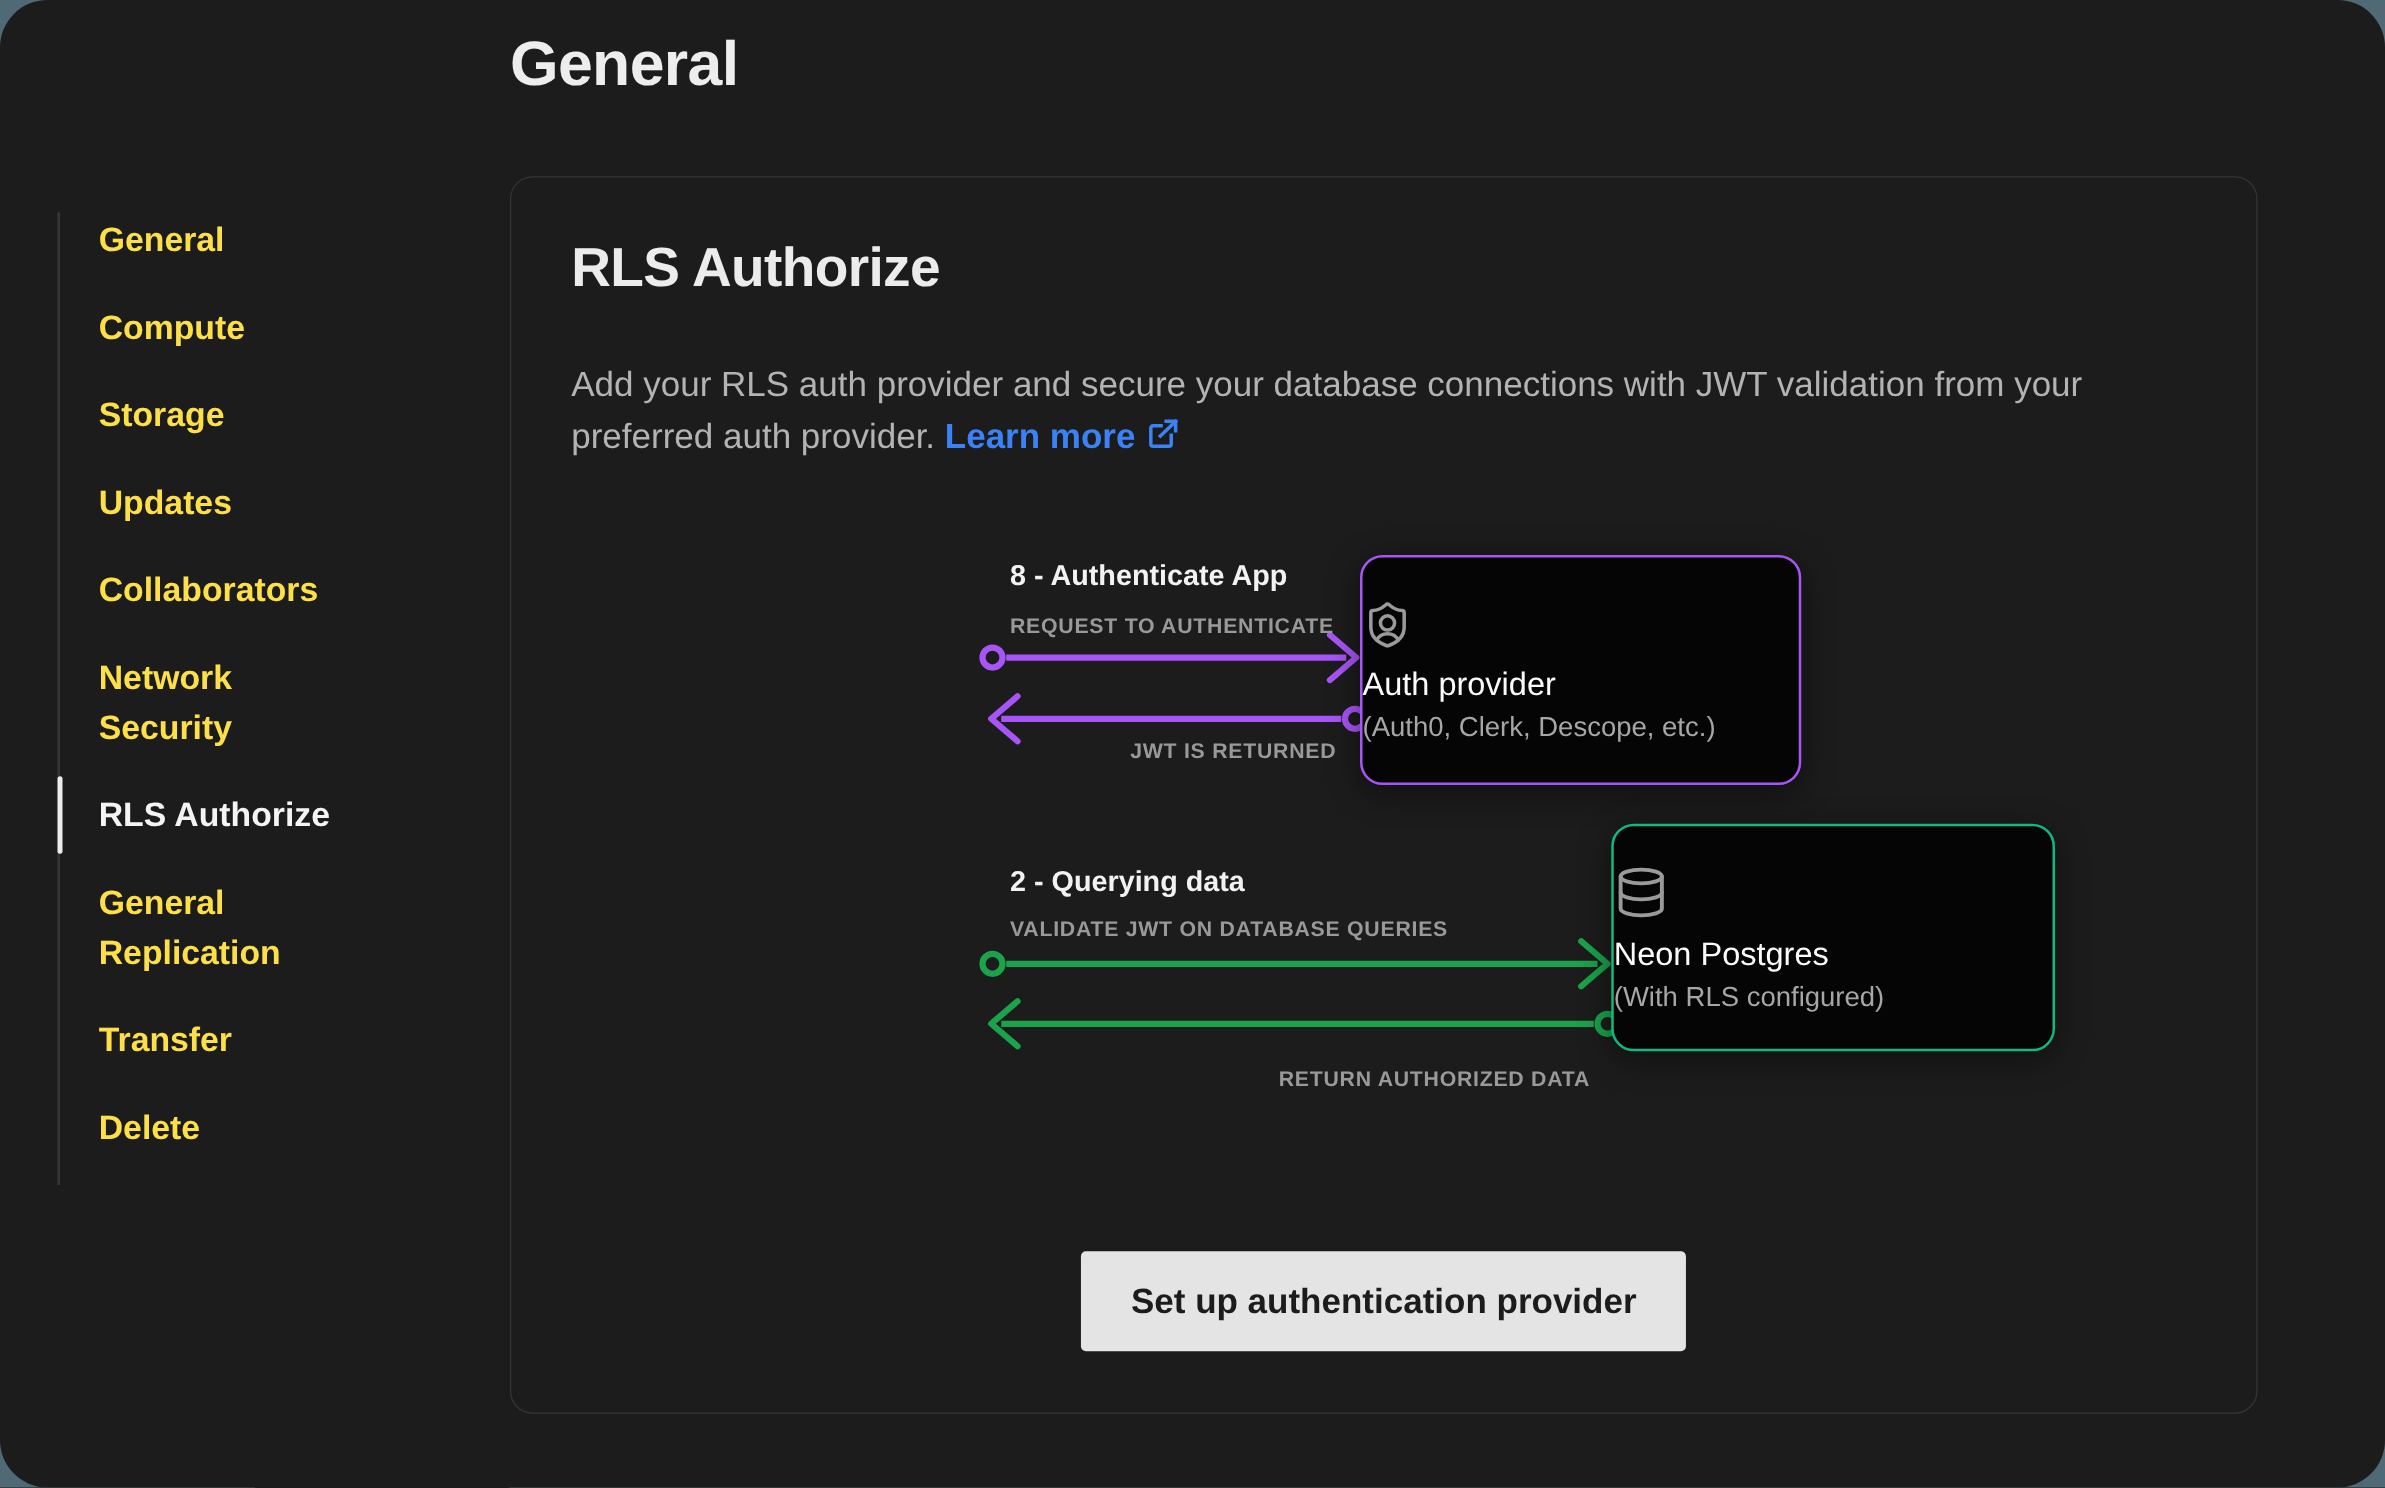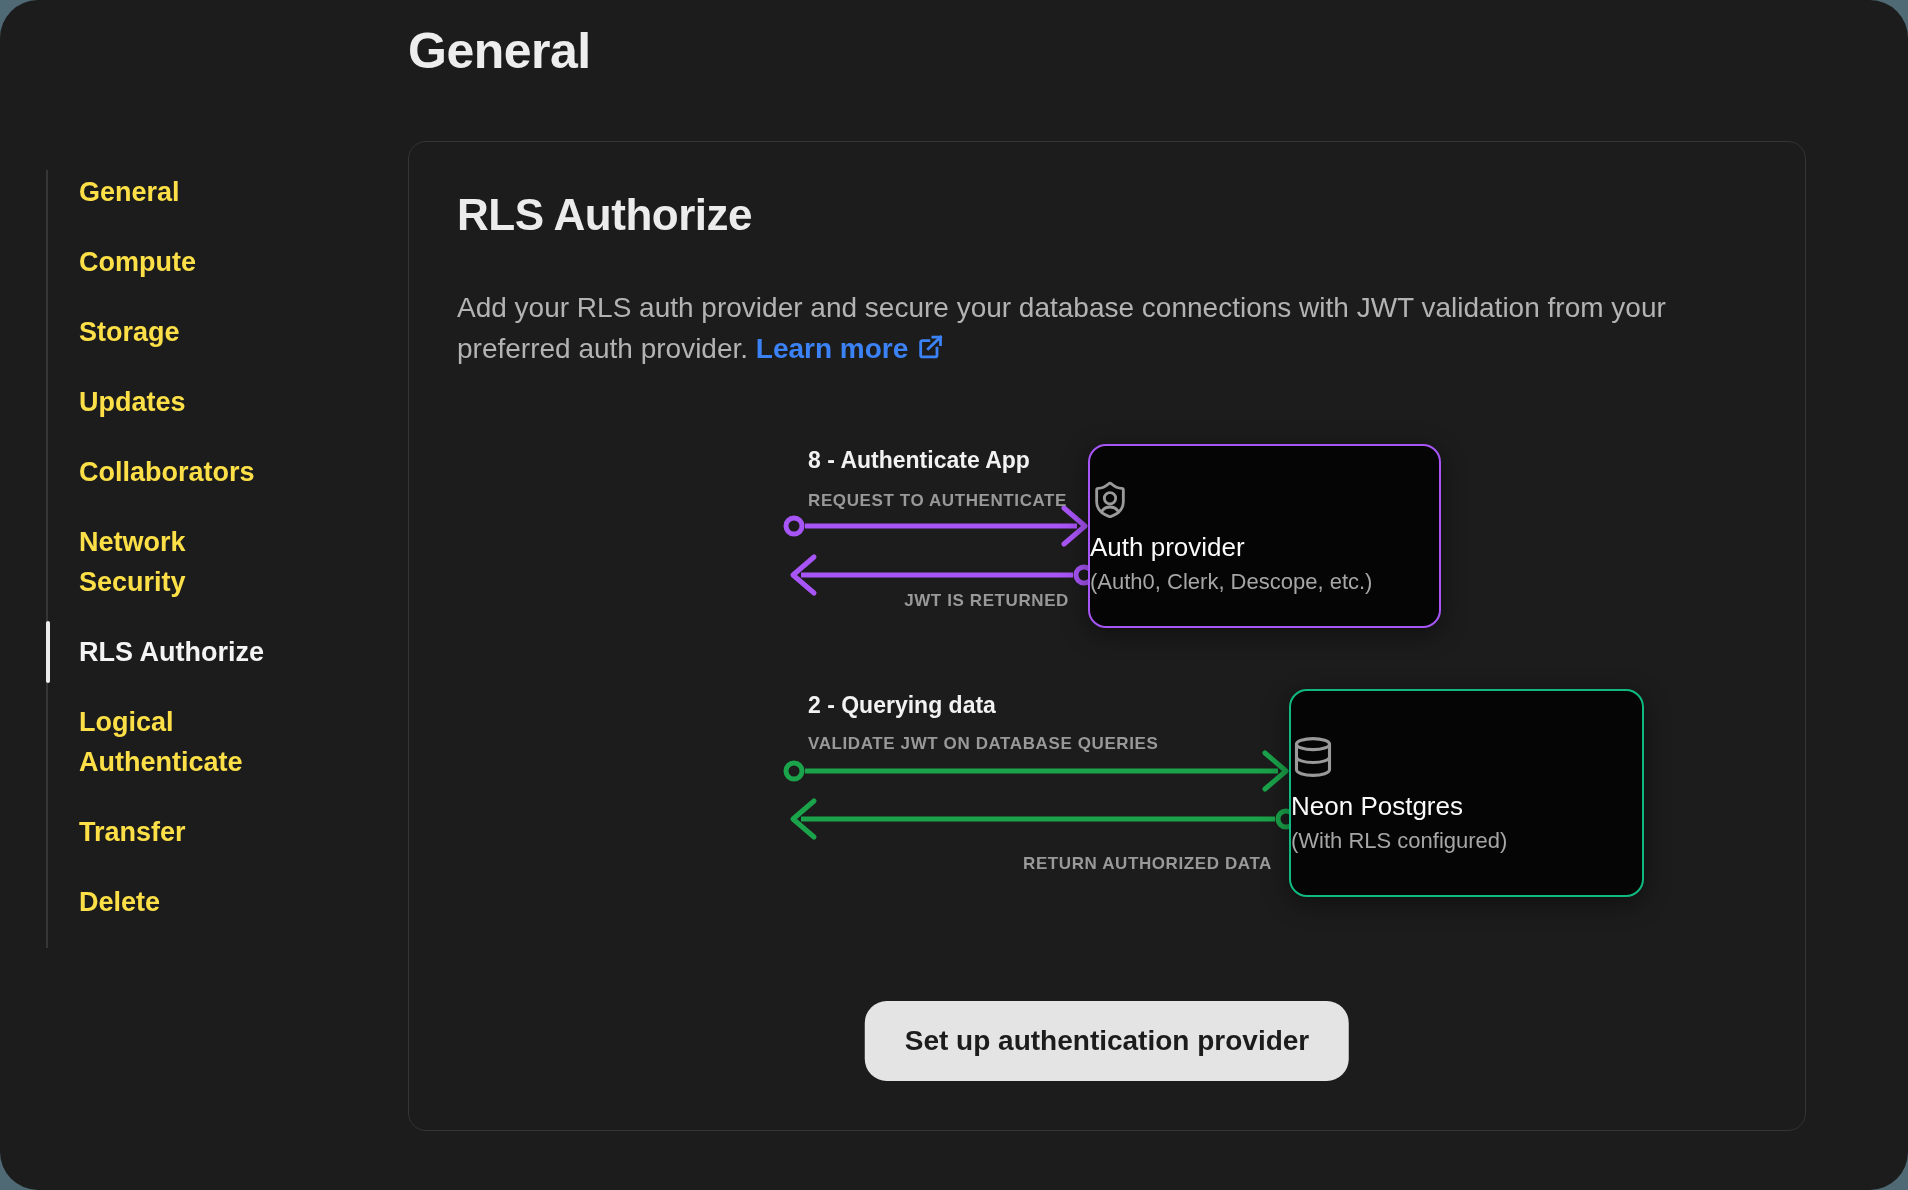--- a/index.html
+++ b/index.html
@@ -82,21 +82,21 @@
   }
   .box-your-app {
     left:160px; top:289px; width:222px; height:438px;
     border:2px solid #3f3f3f;
   }
   .box-auth {
     left:679px; top:302px; width:353px; height:184px;
     border:2px solid #a855f7;
   }
   .box-neon {
-    left:880px; top:547px; width:355px; height:208px;
+    left:880px; top:517px; width:355px; height:182px;
     border:2px solid #10b981;
   }
   .box-title { font-size:26px; font-weight:500; color:#fafafa; margin-top:10px; }
   .box-subtitle { font-size:22px; color:#a6a6a6; margin-top:6px; }
   .arrows-layer { position:absolute; left:0; top:0; }
   .step-title {
     position:absolute;
     font-size:23px; font-weight:700; color:#f2f2f2;
   }
   .step-caption {
@@ -109,42 +109,42 @@
   .t-jwt   { right:736px; top:449px; }
   .t-step2 { left:399px; top:550px; }
   .t-val   { left:399px; top:592px; }
   .t-ret   { right:533px; top:712px; }
   
   .setup-btn {
     position:absolute; left:50%; top:859px;
     transform:translateX(-50%);
     height:80px; padding:0 40px;
     background:#e4e4e4; color:#1c1c1c;
-    border:none; border-radius:22px;
+    border:none; border-radius:4px;
     font-family:"Liberation Sans", sans-serif;
     font-size:28px; font-weight:600;
     cursor:pointer; white-space:nowrap;
   }
 </style>
 </head>
 <body>
 
 <div class="screen">
 
   <h1 class="page-title">General</h1>
 
   <nav class="sidebar">
     <div class="nav-item">General</div>
     <div class="nav-item">Compute</div>
     <div class="nav-item">Storage</div>
     <div class="nav-item">Updates</div>
     <div class="nav-item">Collaborators</div>
     <div class="nav-item">Network Security</div>
     <div class="nav-item active">RLS Authorize</div>
-    <div class="nav-item">Logical Authenticate</div>
+    <div class="nav-item">General Replication</div>
     <div class="nav-item">Transfer</div>
     <div class="nav-item">Delete</div>
   </nav>
 
   <section class="card">
 
     <h2 class="card-title">RLS Authorize</h2>
 
     <p class="card-desc"><span>Add your RLS auth provider and secure your database connections with JWT validation from your preferred auth provider. </span><a class="learn-more"><span>Learn more</span><svg class="ext-icon" width="28" height="28" viewBox="0 0 24 24" fill="none" stroke="#3b82f6" stroke-width="2.4" stroke-linecap="square" stroke-linejoin="miter">
             <path d="M18 13v6a1.5 1.5 0 0 1-1.5 1.5h-11A1.5 1.5 0 0 1 4 19V8a1.5 1.5 0 0 1 1.5-1.5H11"></path>

